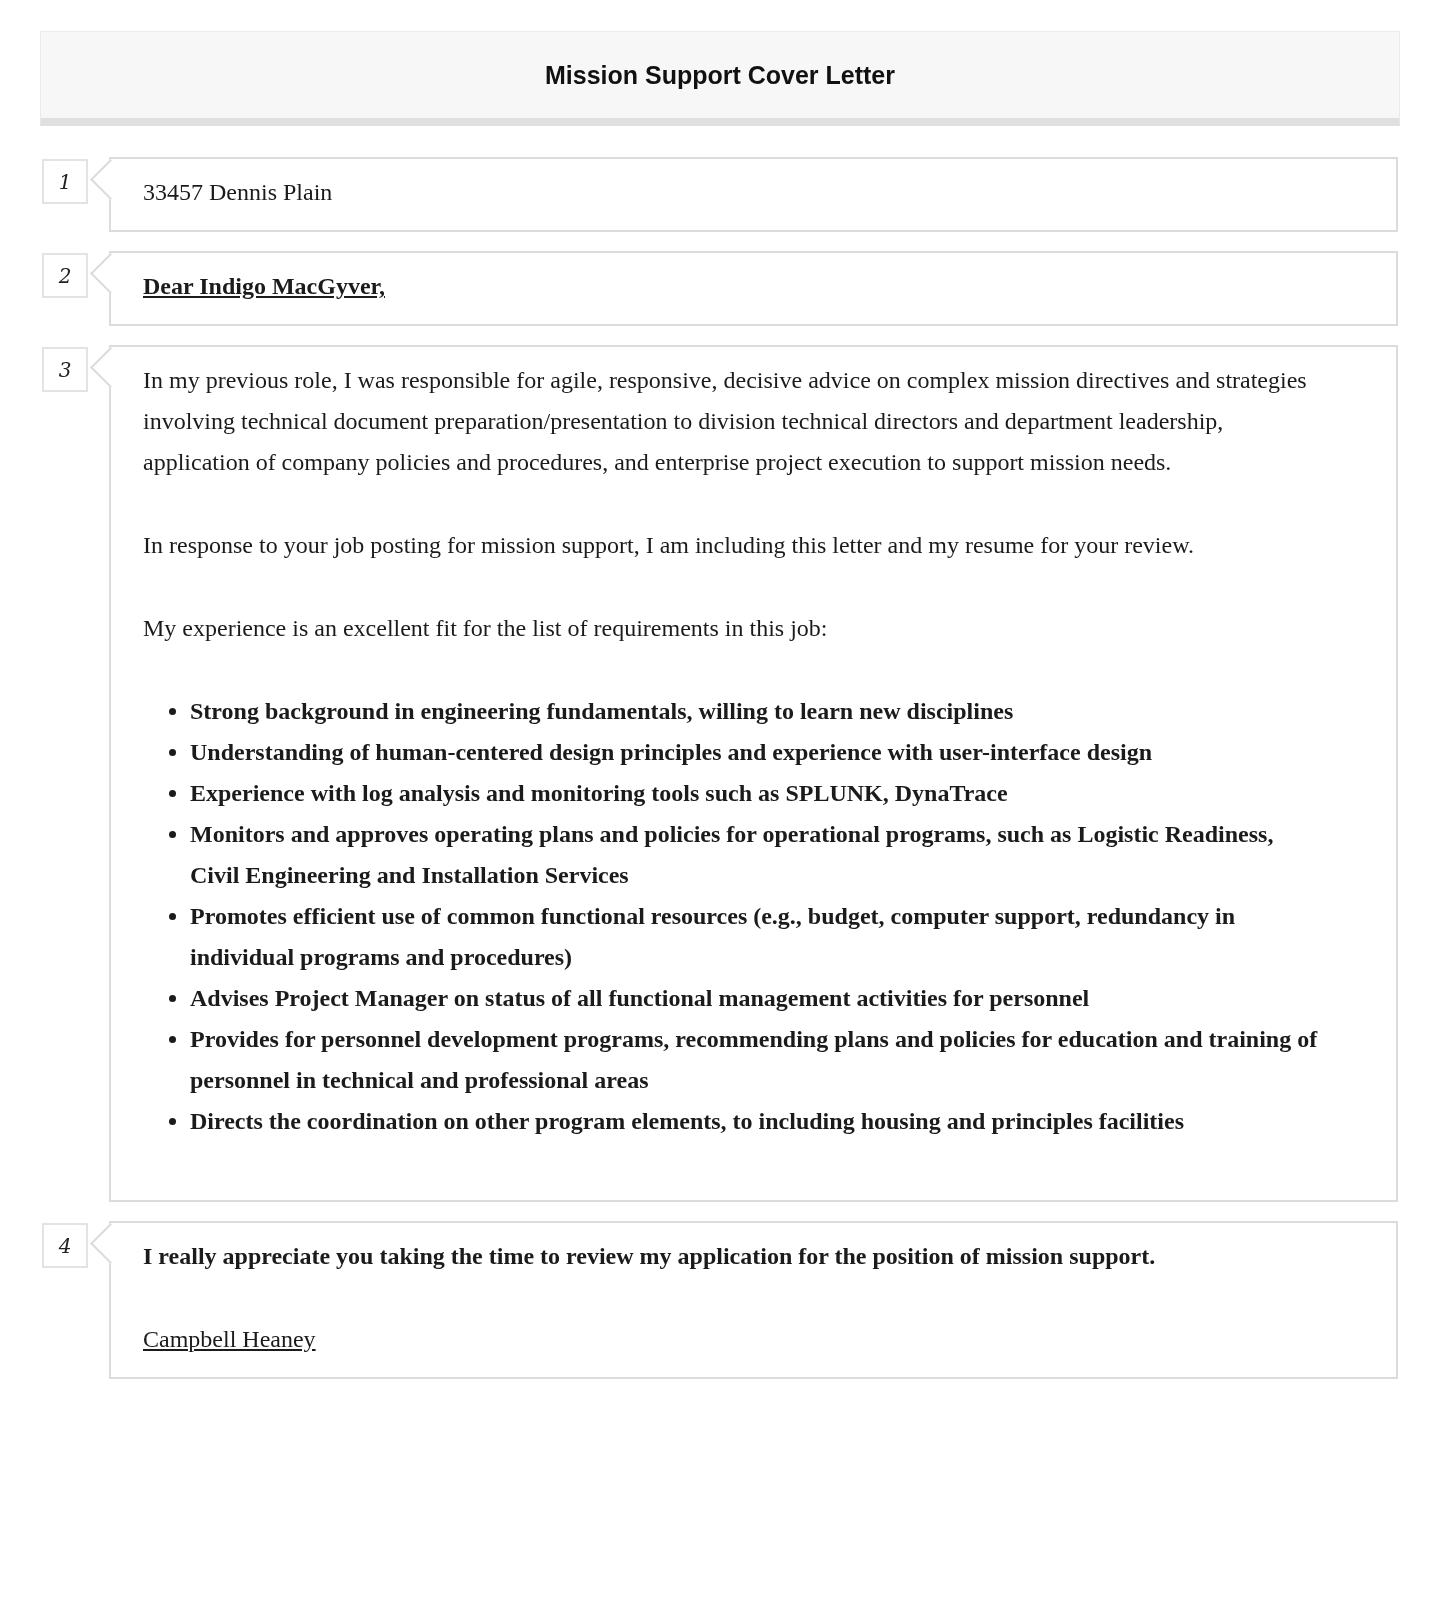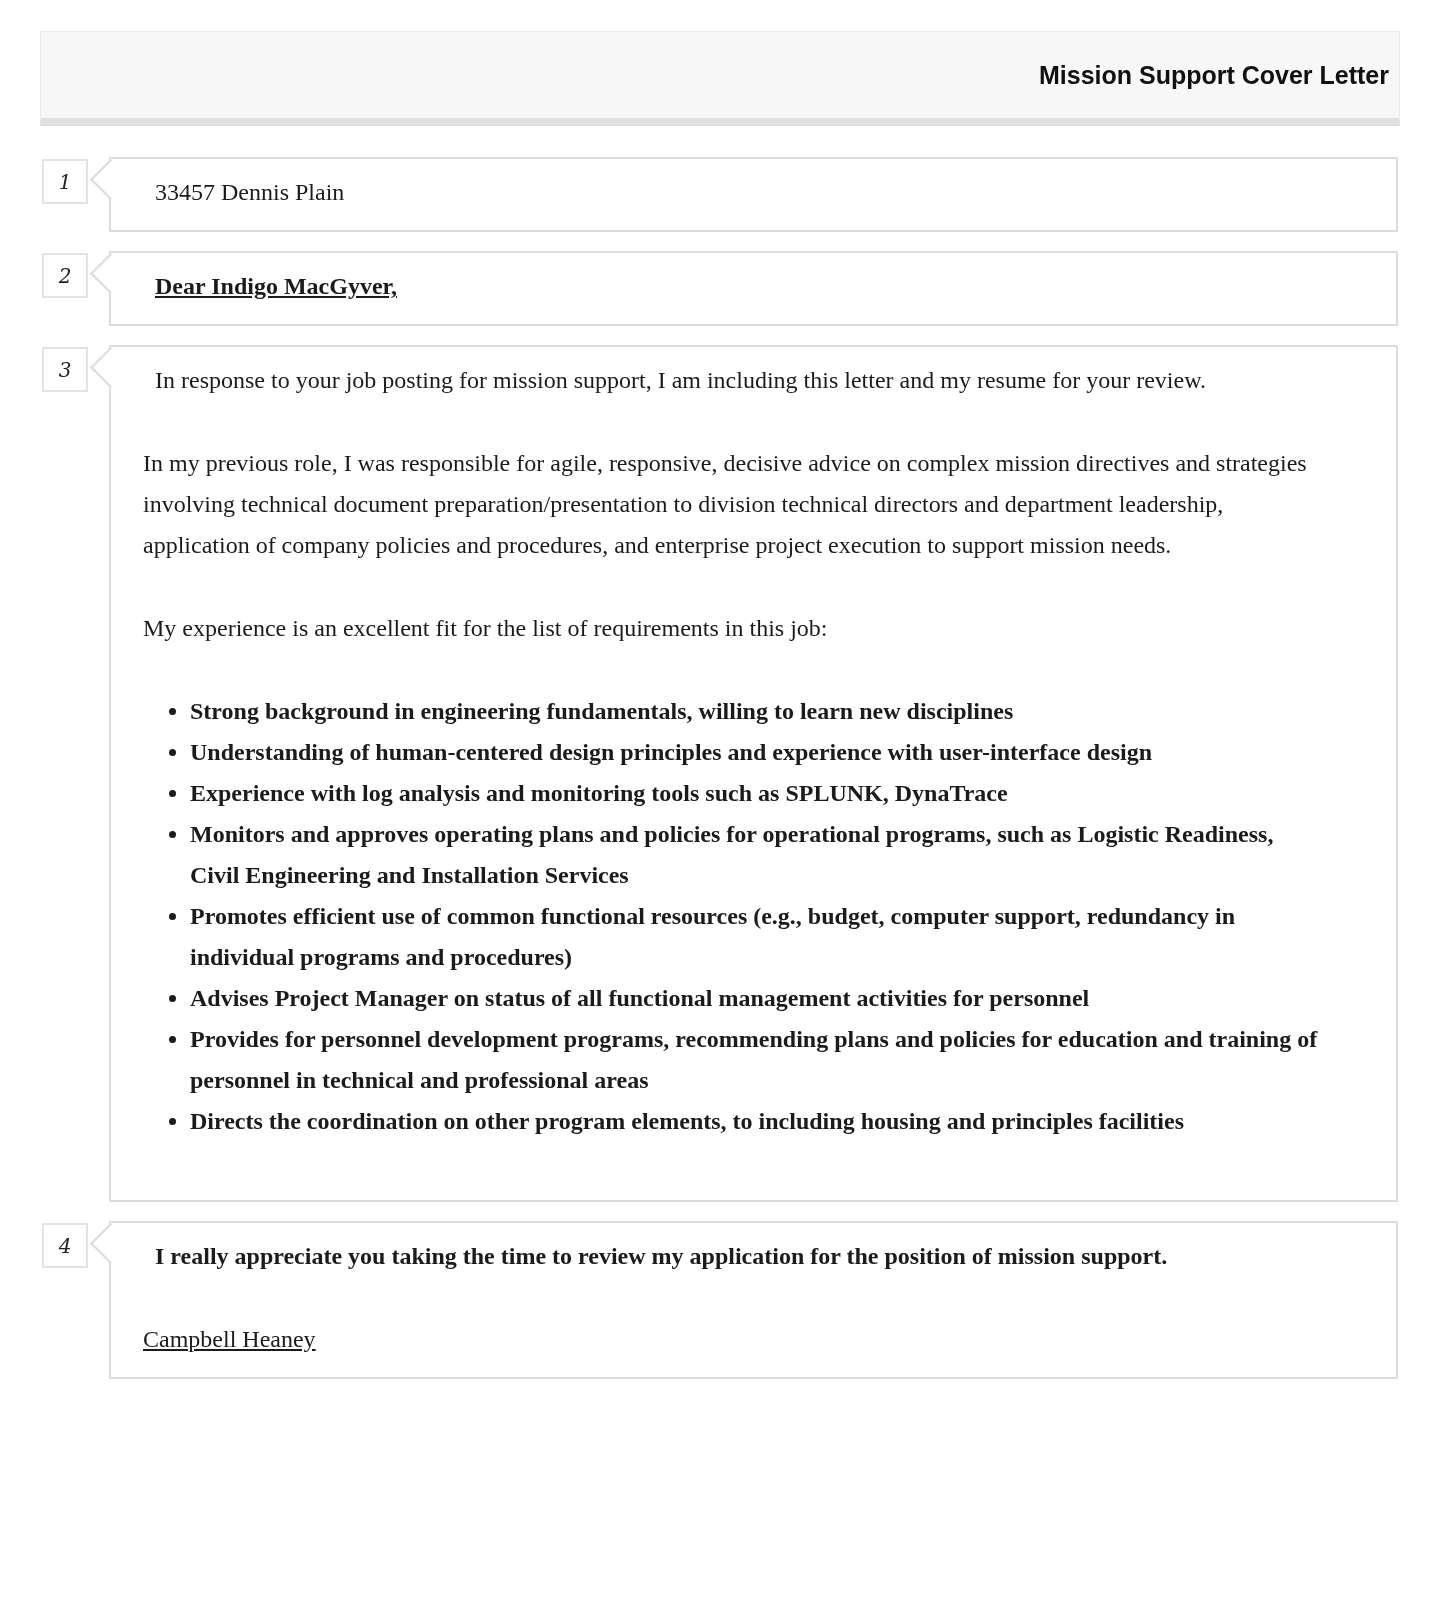--- a/index.html
+++ b/index.html
@@ -12,21 +12,21 @@
     color: #1b1b1b;
   }
   .page { width: 1440px; min-height: 1621px; }
 
   
   .doc-header {
     margin: 31px 40px 0 40px;
     background: #f7f7f7;
     border: 1px solid #ebebeb;
     border-bottom: 8px solid #e0e0e0;
-    text-align: right;
+    text-align: center;
     padding: 28px 10px 27px 10px;
   }
   .doc-header h1 {
     margin: 0;
     font-family: "Liberation Sans", sans-serif;
     font-weight: bold;
     font-size: 25px;
     line-height: 31px;
     color: #111111;
   }
@@ -76,21 +76,21 @@
   }
 
   .bubble p,
   .bubble .addr-line,
   .bubble li {
     font-size: 24px;
     line-height: 41px;
     max-width: 1185px;
   }
   .bubble p { margin: 42px 0; }
-  .bubble > :first-child { margin-top: 0; margin-left: 12px; }
+  .bubble > :first-child { margin-top: 0; }
   .bubble p:last-child { margin-bottom: 0; text-decoration: underline; }
   .bold-text { font-weight: bold; }
 
   .bubble ul {
     margin: 41px 0 41px 0;
     padding: 0 0 0 47px;
     max-width: 1185px;
   }
   .bubble li { padding: 0; font-weight: bold; }
 </style>
@@ -121,22 +121,22 @@
       <div class="bubble">
         <p class="bold-text">Dear Indigo MacGyver,</p>
       </div>
     </div>
 
     <div class="section">
       <div class="badge">
         <span>3</span>
       </div>
       <div class="bubble">
+        <p>In my previous role, I was responsible for agile, responsive, decisive advice on complex mission directives and strategies involving technical document preparation/presentation to division technical directors and department leadership, application of company policies and procedures, and enterprise project execution to support mission needs.</p>
         <p>In response to your job posting for mission support, I am including this letter and my resume for your review.</p>
-        <p>In my previous role, I was responsible for agile, responsive, decisive advice on complex mission directives and strategies involving technical document preparation/presentation to division technical directors and department leadership, application of company policies and procedures, and enterprise project execution to support mission needs.</p>
         <p>My experience is an excellent fit for the list of requirements in this job:</p>
         <ul>
           <li>Strong background in engineering fundamentals, willing to learn new disciplines</li>
           <li>Understanding of human-centered design principles and experience with user-interface design</li>
           <li>Experience with log analysis and monitoring tools such as SPLUNK, DynaTrace</li>
           <li>Monitors and approves operating plans and policies for operational programs, such as Logistic Readiness, Civil Engineering and Installation Services</li>
           <li>Promotes efficient use of common functional resources (e.g., budget, computer support, redundancy in individual programs and procedures)</li>
           <li>Advises Project Manager on status of all functional management activities for personnel</li>
           <li>Provides for personnel development programs, recommending plans and policies for education and training of personnel in technical and professional areas</li>
           <li>Directs the coordination on other program elements, to including housing and principles facilities</li>

